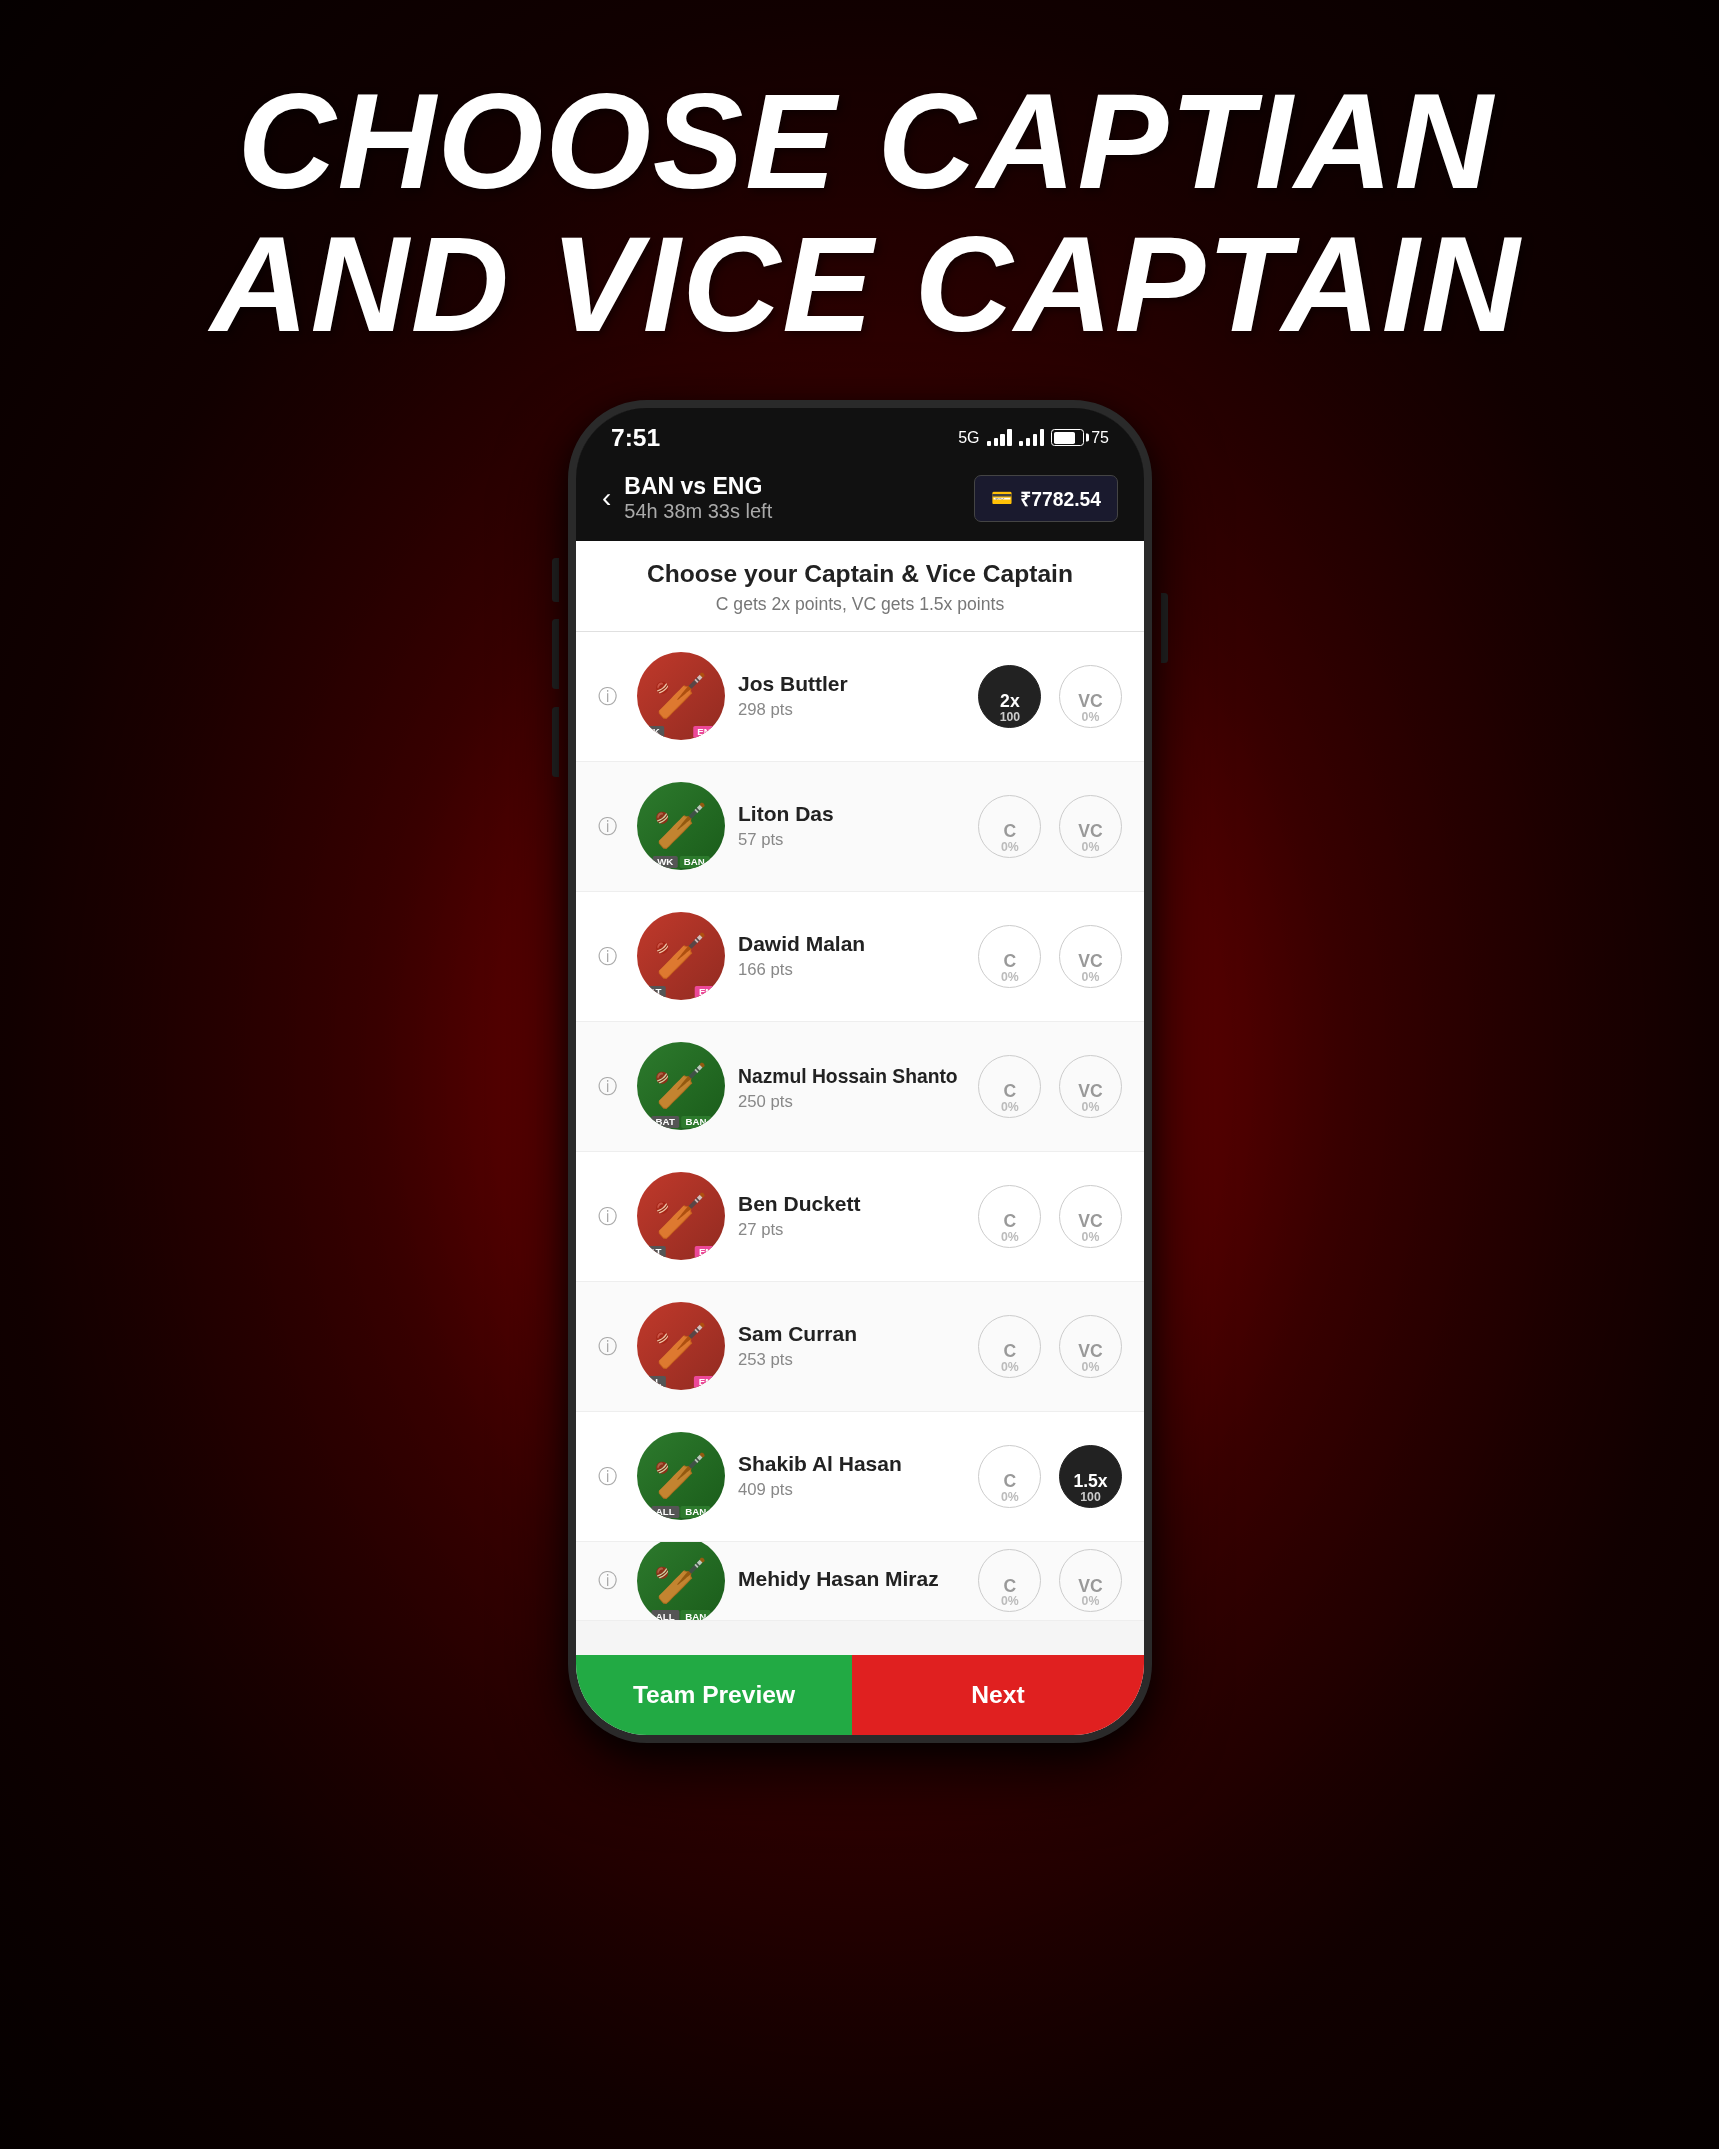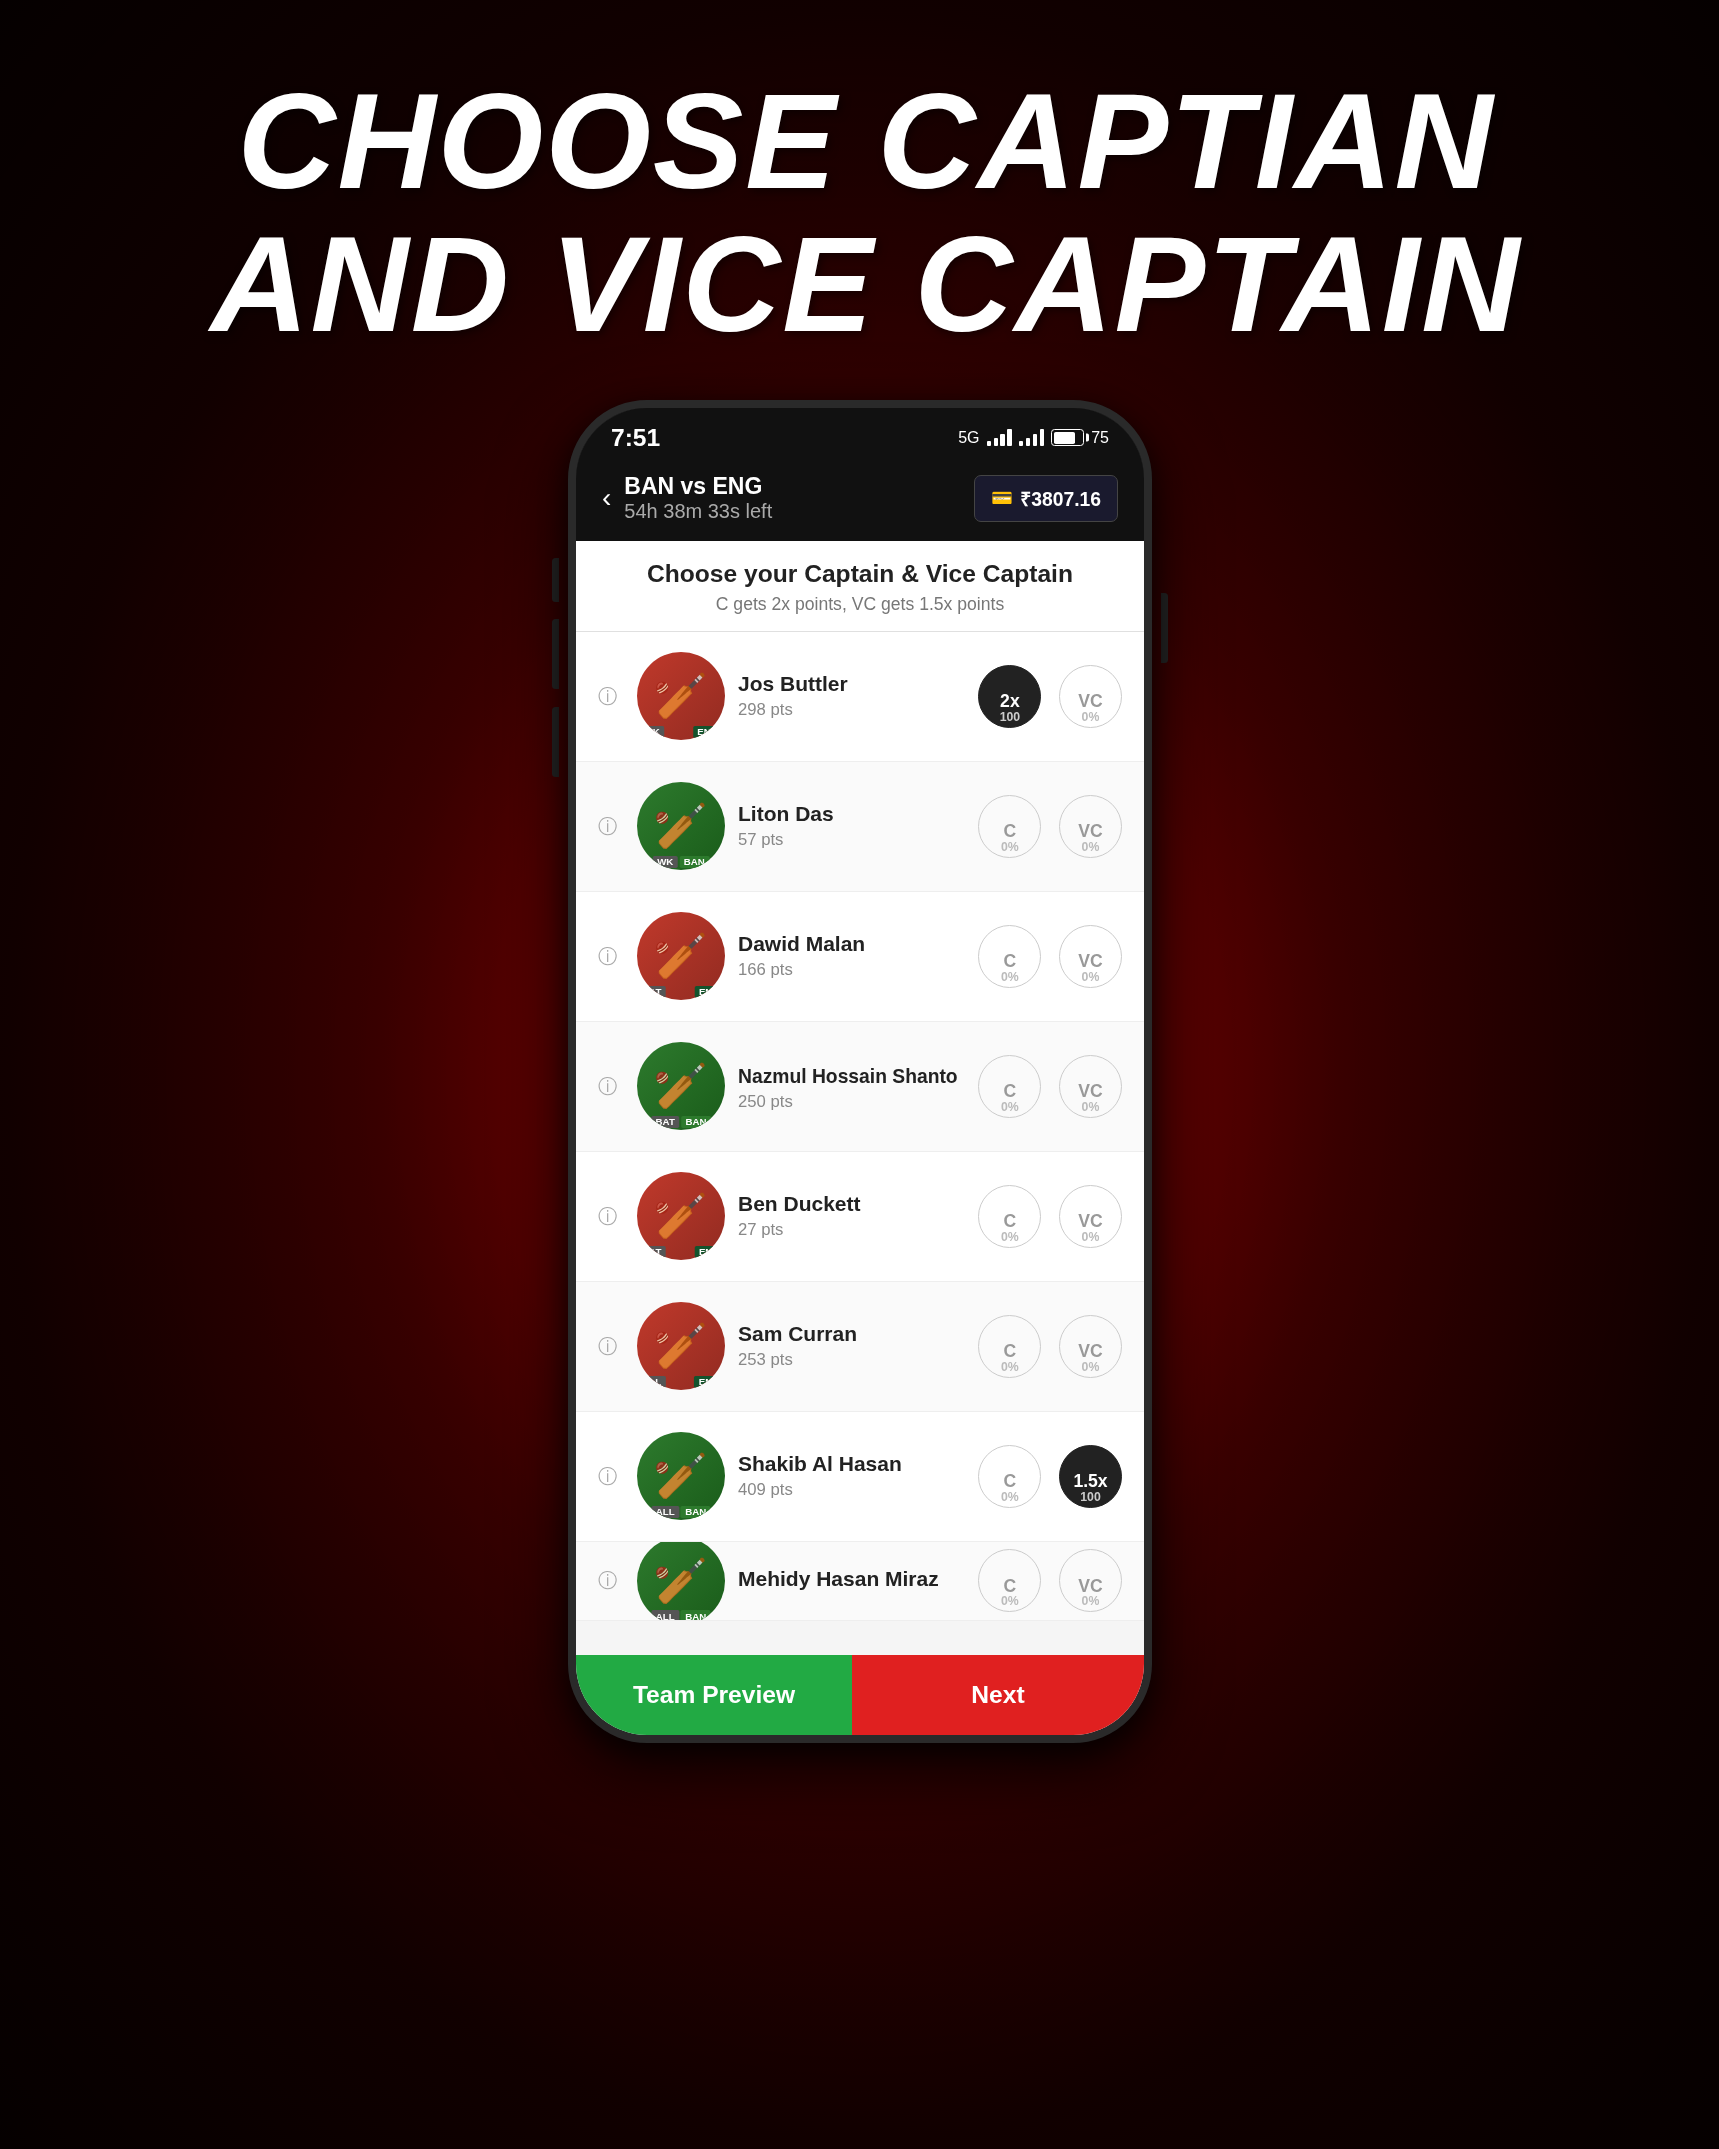--- a/index.html
+++ b/index.html
@@ -271,21 +271,21 @@
       color: white;
       font-size: 9.7px;
       font-weight: 700;
       padding: 0.9px 4.4px;
       border-radius: 1.8px;
     }
 
     .role-tag.wk { background: #555; }
     .role-tag.bat { background: #555; }
     .role-tag.all { background: #555; }
-    .role-tag.eng { background: #14532d; margin-left: 27px; }
+    .role-tag.eng { background: #ec4899; margin-left: 27px; }
     .role-tag.ban { background: #2d7a2d; }
 
     .player-details {
       flex: 1;
       min-width: 0;
     }
 
     .player-name {
       font-size: 21px;
       font-weight: 700;
@@ -503,21 +503,21 @@
     <div class="app-header">
       <div class="header-left">
         <span class="back-arrow">‹</span>
         <div class="match-info">
           <h2>BAN vs ENG</h2>
           <p>54h 38m 33s left</p>
         </div>
       </div>
       <div class="wallet-badge">
         <span class="wallet-icon">💳</span>
-        <span>₹3807.16</span>
+        <span>₹7782.54</span>
       </div>
     </div>
 
     <div class="app-content">
       <div class="content-header">
         <h3>Choose your Captain &amp; Vice Captain</h3>
         <p>C gets 2x points, VC gets 1.5x points</p>
       </div>
 
       <div class="player-list">

